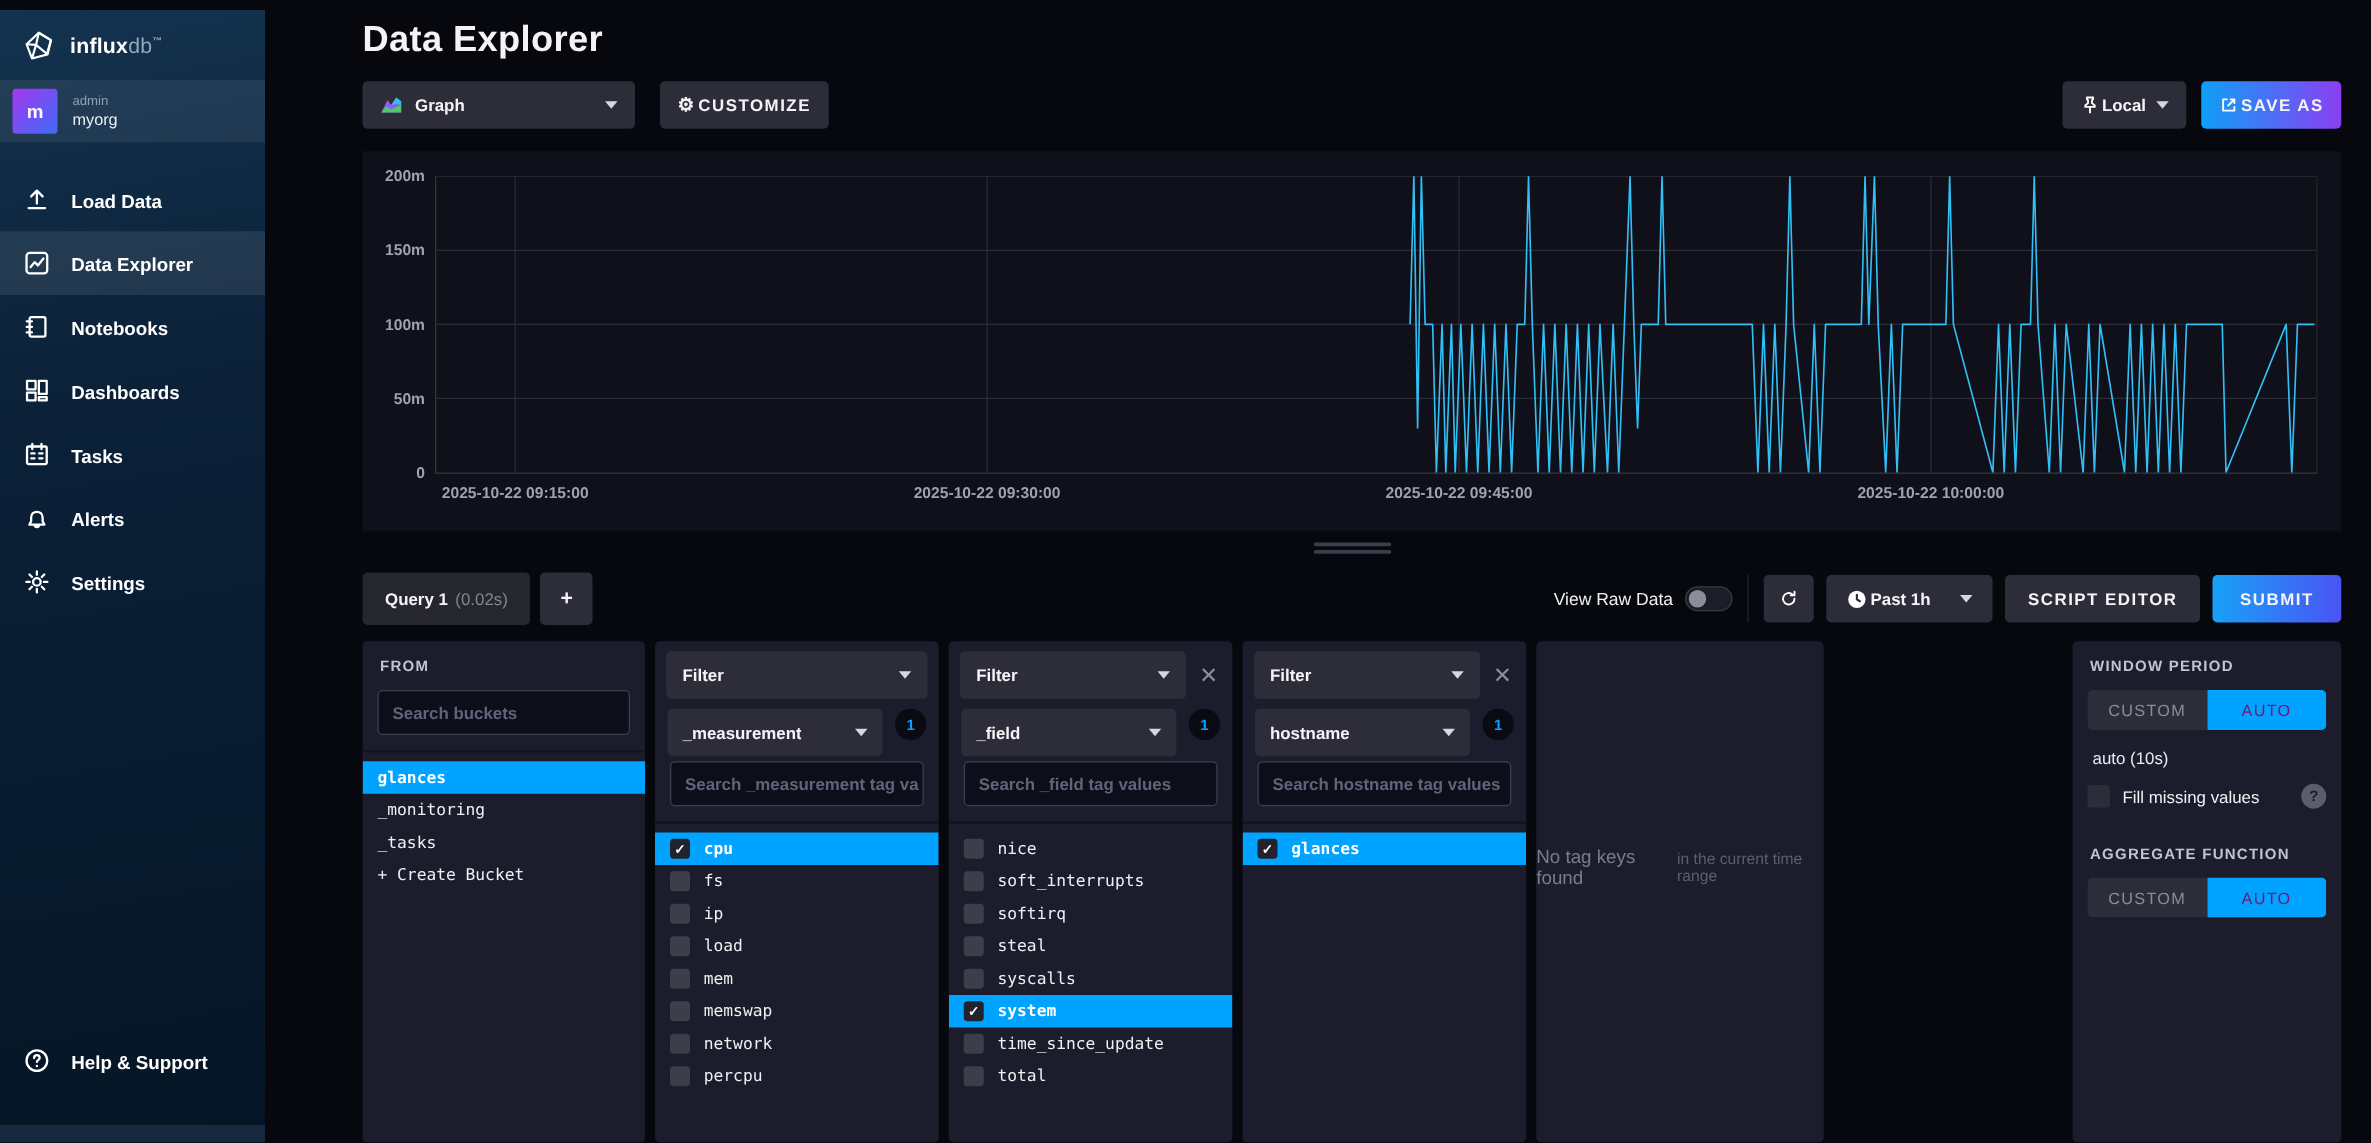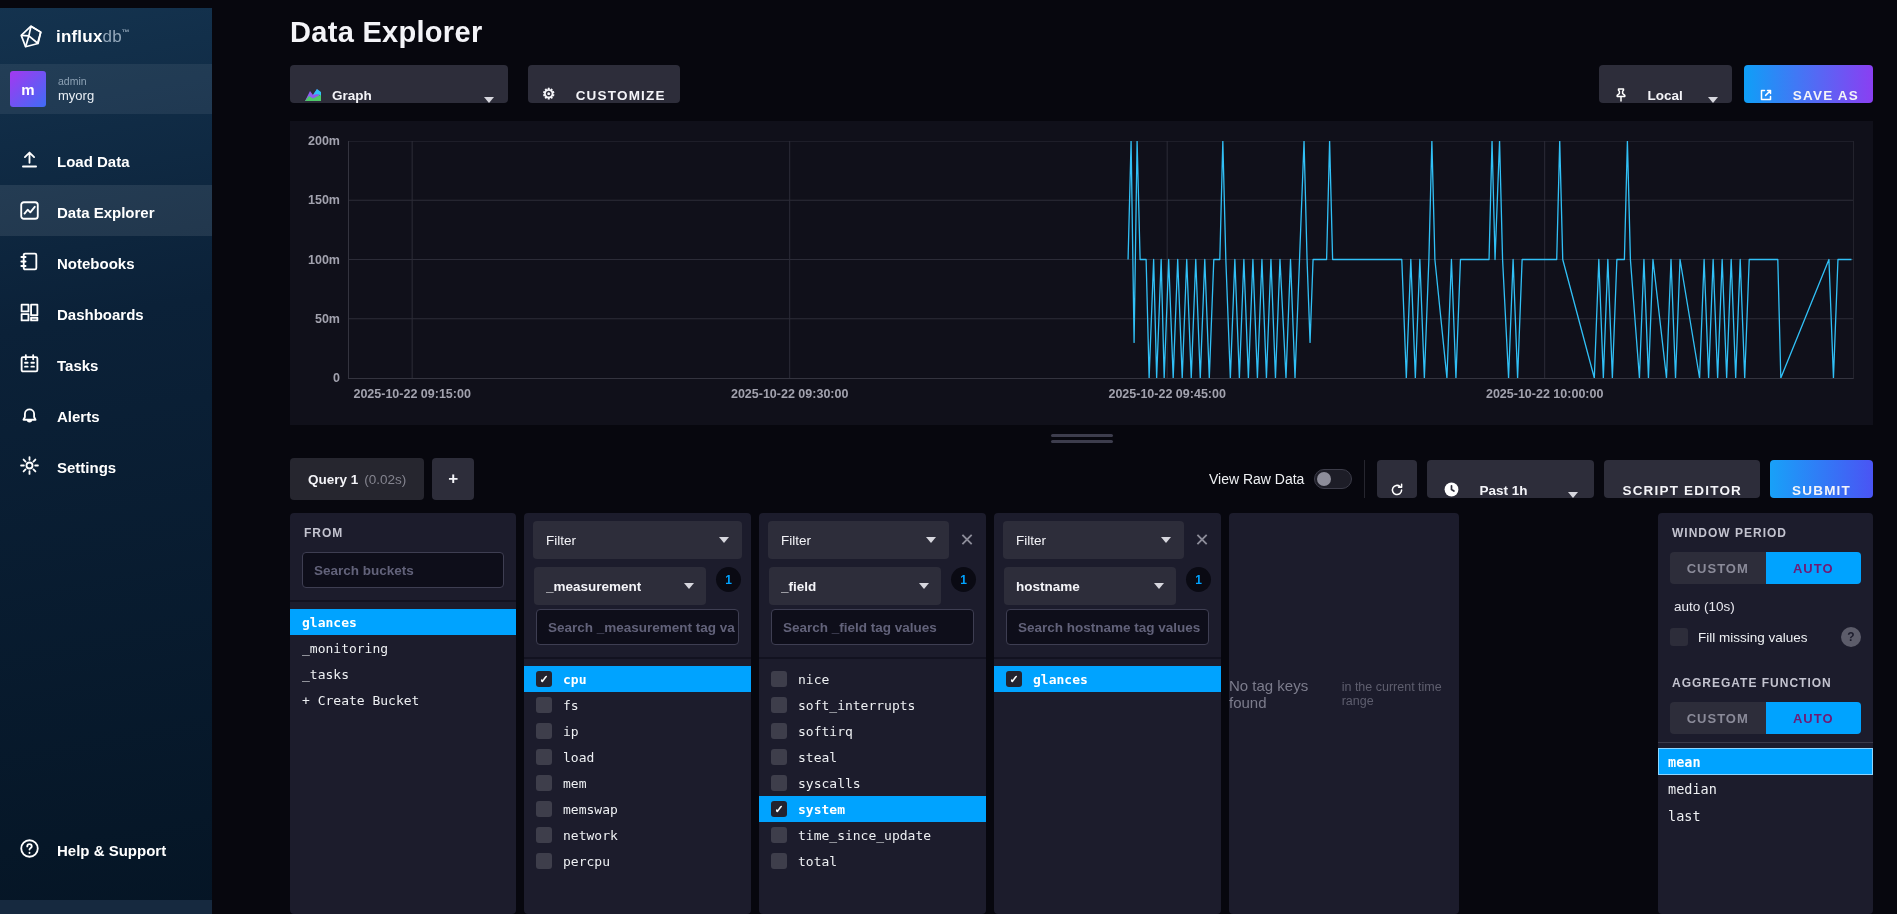--- a/index.html
+++ b/index.html
@@ -27,21 +27,21 @@
   .nav-item.active{background:rgba(255,255,255,.09)}
   .nav-icon{width:21px;height:21px;flex:none;color:#fff}
   .nav-icon svg{width:100%;height:100%;stroke:currentColor;fill:none;stroke-width:1.4;stroke-linecap:round;stroke-linejoin:round}
   .help-row{margin-bottom:26px}
   .bottom-strip{height:14px;background:#16293f}
 
   
   .main{flex:1;display:flex;flex-direction:column;padding:0 24px 0 78px;min-width:0}
   .page-title{font-size:29px;font-weight:bold;margin:16px 0 16px;letter-spacing:.3px}
   .controls-row{display:flex;align-items:center;justify-content:space-between}
-  .btn{height:38px;display:inline-flex;align-items:flex-end;gap:19px;background:#2d2d3a;border-radius:4px;
+  .btn{height:38px;display:inline-flex;align-items:center;gap:2px;background:#2d2d3a;border-radius:4px;
     padding:0 14px;font-size:13.5px;font-weight:bold;color:#f4f4f8;cursor:pointer;white-space:nowrap}
   .caret{width:0;height:0;border-left:5px solid transparent;border-right:5px solid transparent;border-top:6px solid #d7d7de}
   .graph-dd{width:218px;justify-content:space-between}
   .dd-left{display:flex;align-items:center;gap:10px}
   .type-icon{width:18px;height:16px}
   .upper{letter-spacing:1.2px;text-transform:uppercase}
   .right-ctl{display:flex;align-items:center;gap:12px}
   .saveas{background:linear-gradient(90deg,#0f9ff7,#8a3ff2)}
   .btn .bicon{width:16px;height:16px;color:#fff}
   .btn .bicon svg{width:100%;height:100%;stroke:currentColor;fill:none;stroke-width:1.5;stroke-linecap:round;stroke-linejoin:round}
@@ -80,34 +80,34 @@
     white-space:nowrap;overflow:hidden}
   .list{flex:1;overflow:hidden;border-top:2px solid #121220;padding-top:7px}
   .li{height:26px;display:flex;align-items:center;padding:0 12px;cursor:pointer;
     font-family:"DejaVu Sans Mono",monospace;font-size:13px;color:#eef0f3;white-space:nowrap}
   .li.sel{background:#00a3ff;font-weight:bold;color:#fff}
   .cb{width:16px;height:16px;border-radius:3px;background:#3e3e4b;margin-right:11px;flex:none;
     display:flex;align-items:center;justify-content:center;font-size:11px;color:#fff;font-family:"Liberation Sans",sans-serif}
   .cb.on{background:#23232f}
   .fh-row{display:flex;align-items:center;padding:8px 9px 2px;gap:8px}
   .filter-dd{flex:1;height:38px;background:#2d2d3a;border-radius:4px;display:flex;align-items:center;
-    justify-content:space-between;padding:0 13px;font-size:13.5px;font-weight:normal;cursor:pointer}
+    justify-content:space-between;padding:0 13px;font-size:13.5px;font-weight:bold;cursor:pointer}
   .x-btn{width:20px;height:20px;color:#8d8d9a;font-size:18px;line-height:20px;text-align:center;cursor:pointer;flex:none}
   .key-row{display:flex;align-items:flex-start;gap:10px;padding:6px 10px 2px}
   .key-dd{flex:1;height:38px;background:#2d2d3a;border-radius:4px;display:flex;align-items:center;
     justify-content:space-between;padding:0 12px;font-size:13.5px;font-weight:bold;cursor:pointer;min-width:0}
   .key-dd span{overflow:hidden;text-overflow:ellipsis;white-space:nowrap}
   .badge{width:25px;height:25px;border-radius:50%;background:#0a0a13;color:#00a3ff;font-size:12px;font-weight:bold;
     display:flex;align-items:center;justify-content:center;flex:none}
   .empty-c{flex:1;display:flex;flex-direction:row;align-items:center;justify-content:center;gap:8px;padding-bottom:40px}
   .empty-t{font-size:15px;color:#7c7c8c}
   .empty-s{font-size:12.5px;color:#5e5e6e}
 
   .seg{display:flex;margin:2px 12px 0;height:32px;border-radius:4px;overflow:hidden;cursor:pointer}
-  .seg div{flex:1;display:flex;align-items:center;justify-content:center;font-size:13px;font-weight:bold;letter-spacing:1px}
+  .seg div{flex:1;display:flex;align-items:center;justify-content:center;font-size:13px;font-weight:normal;letter-spacing:1px}
   .seg .off{background:#2d2d3a;color:#8b8b99}
   .seg .on{background:#00a3ff;color:#701a75}
   .auto-val{padding:15px 16px 13px;font-size:13.5px;color:#e9e9f0}
   .fill-row{display:flex;align-items:center;gap:10px;padding:0 12px 16px;cursor:pointer}
   .fill-cb{width:18px;height:18px;border-radius:3px;background:#2d2d3a;flex:none}
   .fill-label{font-size:13.5px;flex:1;color:#eef0f3}
   .help-badge{width:20px;height:20px;border-radius:50%;background:#5c5c6a;color:#1c1c2c;font-weight:bold;font-size:12px;
     display:flex;align-items:center;justify-content:center;flex:none}
   .fn-list{border-top:1px solid #3a3a4a;margin-top:8px;padding-top:5px}
   .fn{height:27px;display:flex;align-items:center;padding:0 10px;font-family:"DejaVu Sans Mono",monospace;
@@ -415,21 +415,16 @@
         <div class="fill-row">
           <div class="fill-cb"></div>
           <div class="fill-label">Fill missing values</div>
           <div class="help-badge">?</div>
         </div>
         <div class="panel-title">AGGREGATE FUNCTION</div>
         <div class="seg">
           <div class="off">CUSTOM</div>
           <div class="on">AUTO</div>
         </div>
-        <div class="fn-list" id="fn-list">
-            <div class="fn sel">mean</div>
-            <div class="fn">median</div>
-            <div class="fn">last</div>
-          </div>
       </div>
     </div>
   </main>
 </div>
 
 </body></html>

